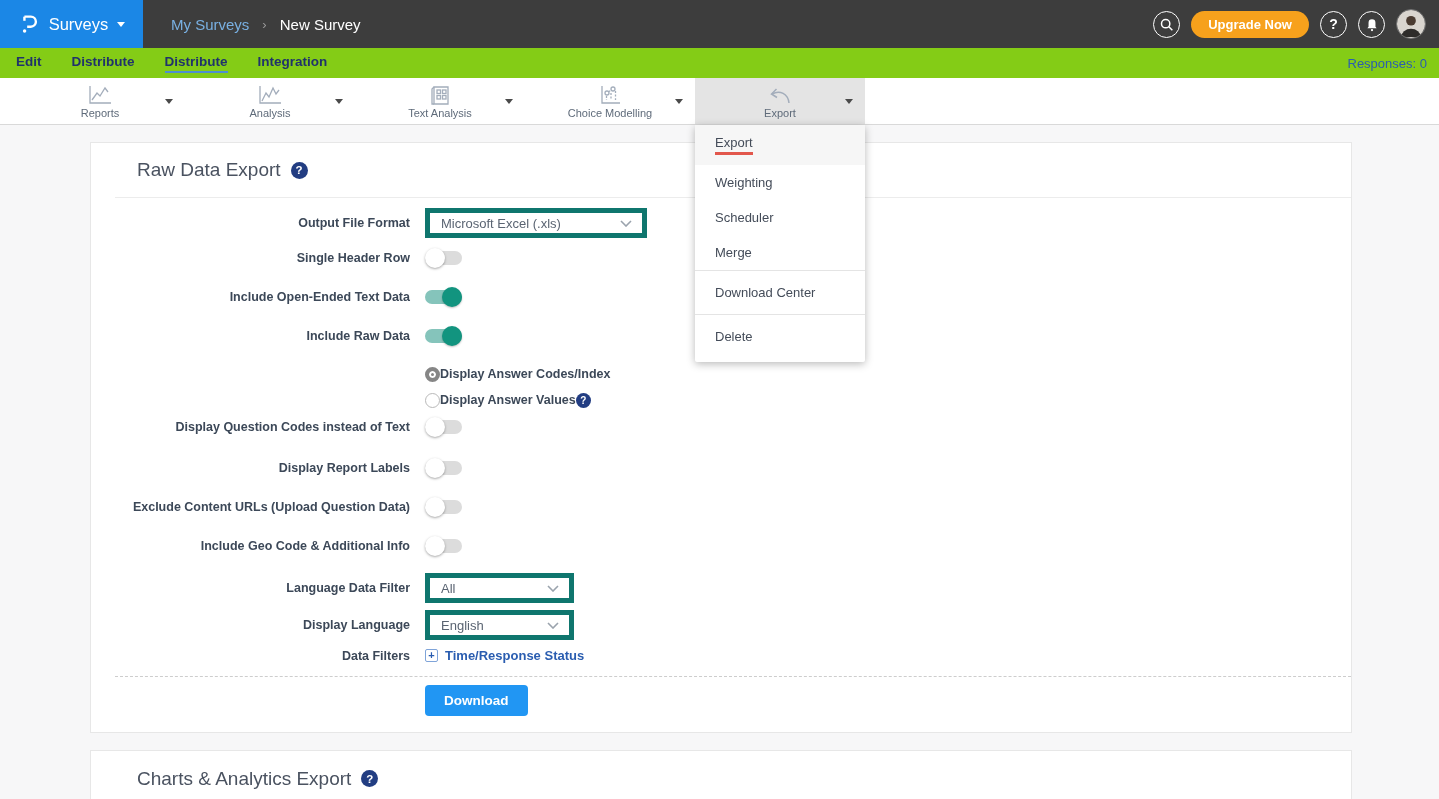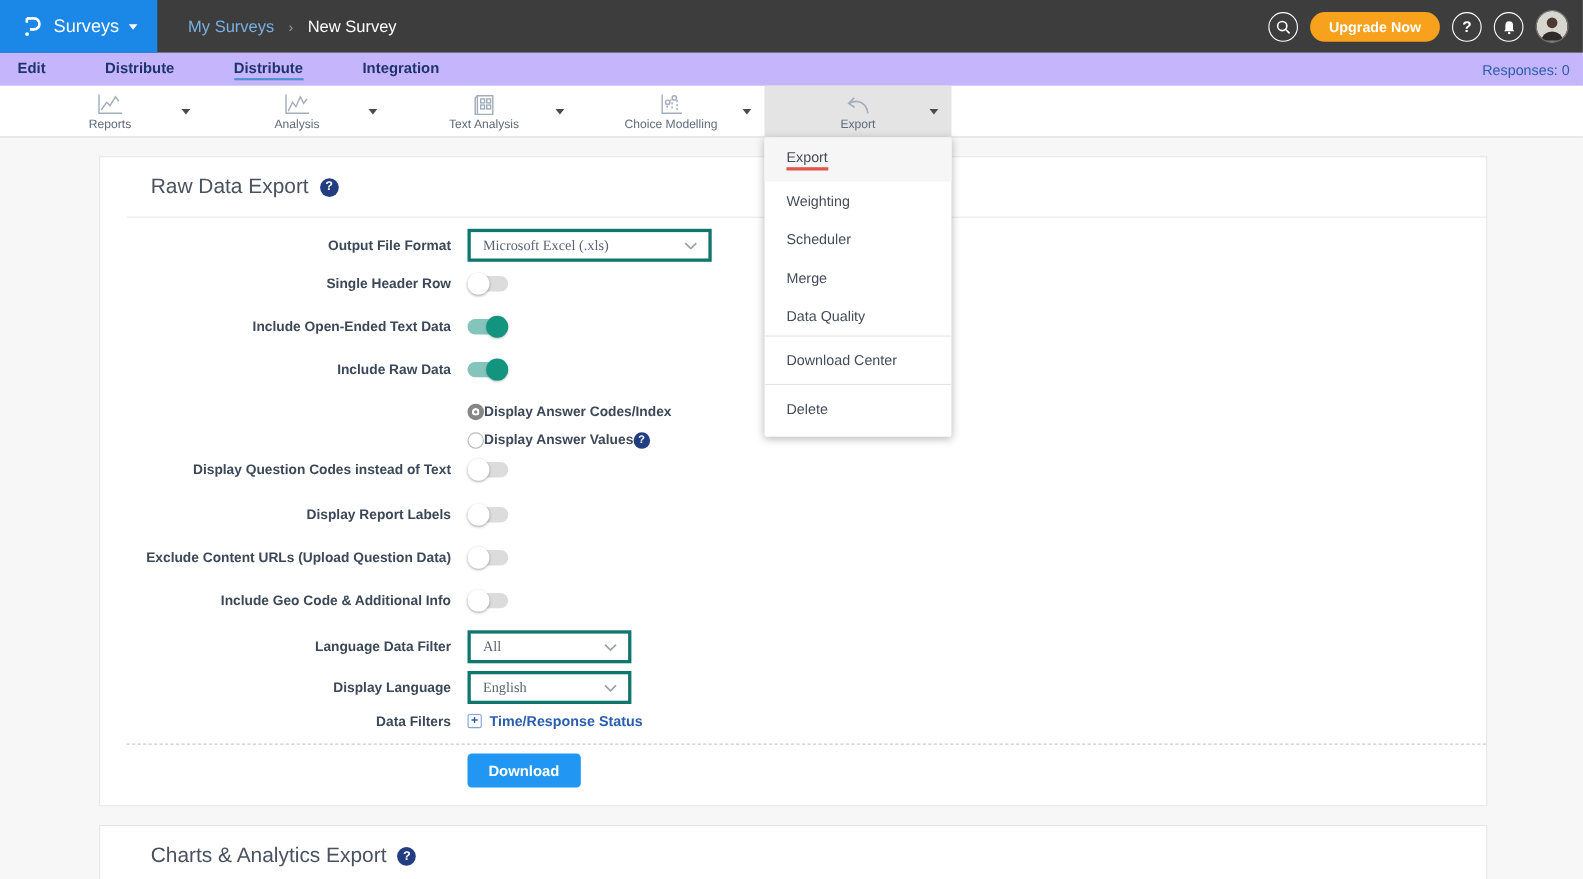--- a/index.html
+++ b/index.html
@@ -21,21 +21,21 @@
   .hdr-right { margin-left:auto; display:flex; align-items:center; gap:11px; padding-right:13px; }
   .circle-btn { width:27px; height:27px; border:1.5px solid #fff; border-radius:50%;
                 display:flex; align-items:center; justify-content:center; cursor:pointer;
                 color:#fff; font-weight:700; font-size:14px; flex-shrink:0; }
   .upgrade { height:27px; border-radius:14px; background:#f7a11c; color:#fff; font-weight:700;
              font-size:13px; border:none; padding:0 17px; cursor:pointer; }
   .avatar { width:30px; height:30px; border-radius:50%; overflow:hidden; display:block;
             border:1px solid #777; cursor:pointer; }
 
   
-  .subnav { height:30px; background:#c4b5fd; display:flex; align-items:center; padding:0 12px 0 16px;gap:24px; }
+  .subnav { height:30px; background:#84cc16; display:flex; align-items:center; padding:0 12px 0 16px; }
   .tab { margin-right:30px; font-size:13.5px; font-weight:700; color:#20336b; cursor:pointer;
          padding-bottom:2px; border-bottom:2px solid transparent; }
   .tab.active { border-bottom-color:#4e8fd0; }
   .responses { margin-left:auto; font-size:13px; color:#2a5db0; }
 
   
   .toolbar { height:47px; background:#fff; border-bottom:1px solid #d9d9d9; display:flex;
              padding-left:15px; position:relative; }
   .tool { width:170px; height:46px; display:flex; flex-direction:column; align-items:center;
           justify-content:center; position:relative; cursor:pointer; }
@@ -64,23 +64,23 @@
           font-size:11.5px; font-weight:700; display:flex; align-items:center;
           justify-content:center; cursor:pointer; flex-shrink:0; }
   .help.sm { width:15px; height:15px; font-size:10px; }
 
   .form { padding-top:10px; }
   .frow { display:flex; align-items:center; }
   .flabel { width:295px; text-align:right; font-size:12.5px; font-weight:700; color:#3c4858;
             flex-shrink:0; }
   .fctl { margin-left:15px; display:flex; align-items:center; gap:8px; }
 
-  .selectbox { height:30px; border:3px solid #0f766e; background:#fff; display:flex;
+  .selectbox { height:30px; border:5px solid #0f766e; background:#fff; display:flex;
                align-items:center; justify-content:space-between; padding:0 10px 0 11px;
-               font-size:13px; color:#5a6472; cursor:pointer;font-family:Liberation Serif, serif; }
+               font-size:13px; color:#5a6472; cursor:pointer; }
   .w-lg { width:222px; } .w-sm { width:149px; }
   .chev svg { stroke:#9aa3ad; fill:none; stroke-width:1.6; display:block; }
 
   .toggle { width:37px; height:20px; position:relative; display:inline-block; cursor:pointer; }
   .toggle .track { position:absolute; left:0; top:3px; width:37px; height:14px; border-radius:7px;
                    background:#dcdcdc; }
   .toggle .knob { position:absolute; left:0; top:0; width:20px; height:20px; border-radius:50%;
                   background:#fff; box-shadow:0 1px 2.5px rgba(0,0,0,.35); }
   .toggle.on .track { background:#85c4bb; }
   .toggle.on .knob { left:17px; background:#12947f; box-shadow:0 1px 2px rgba(0,0,0,.25); }
@@ -228,21 +228,20 @@
   </div>
 </div>
 
 <div class="menu">
   <div class="mi active">
     <span class="milabel">Export</span>
   </div>
   <div class="mi"><span class="milabel">Weighting</span></div>
   <div class="mi"><span class="milabel">Scheduler</span></div>
   <div class="mi"><span class="milabel">Merge</span></div>
-  <div class="mi"><span class="milabel">Data Quality</span></div>
   <div class="msep"></div>
   <div class="mi roomy"><span class="milabel">Download Center</span></div>
   <div class="msep"></div>
   <div class="mi roomy"><span class="milabel">Delete</span></div>
 </div>
 
 <div class="page">
 
   <div class="panel">
     <div class="panel-hd">

